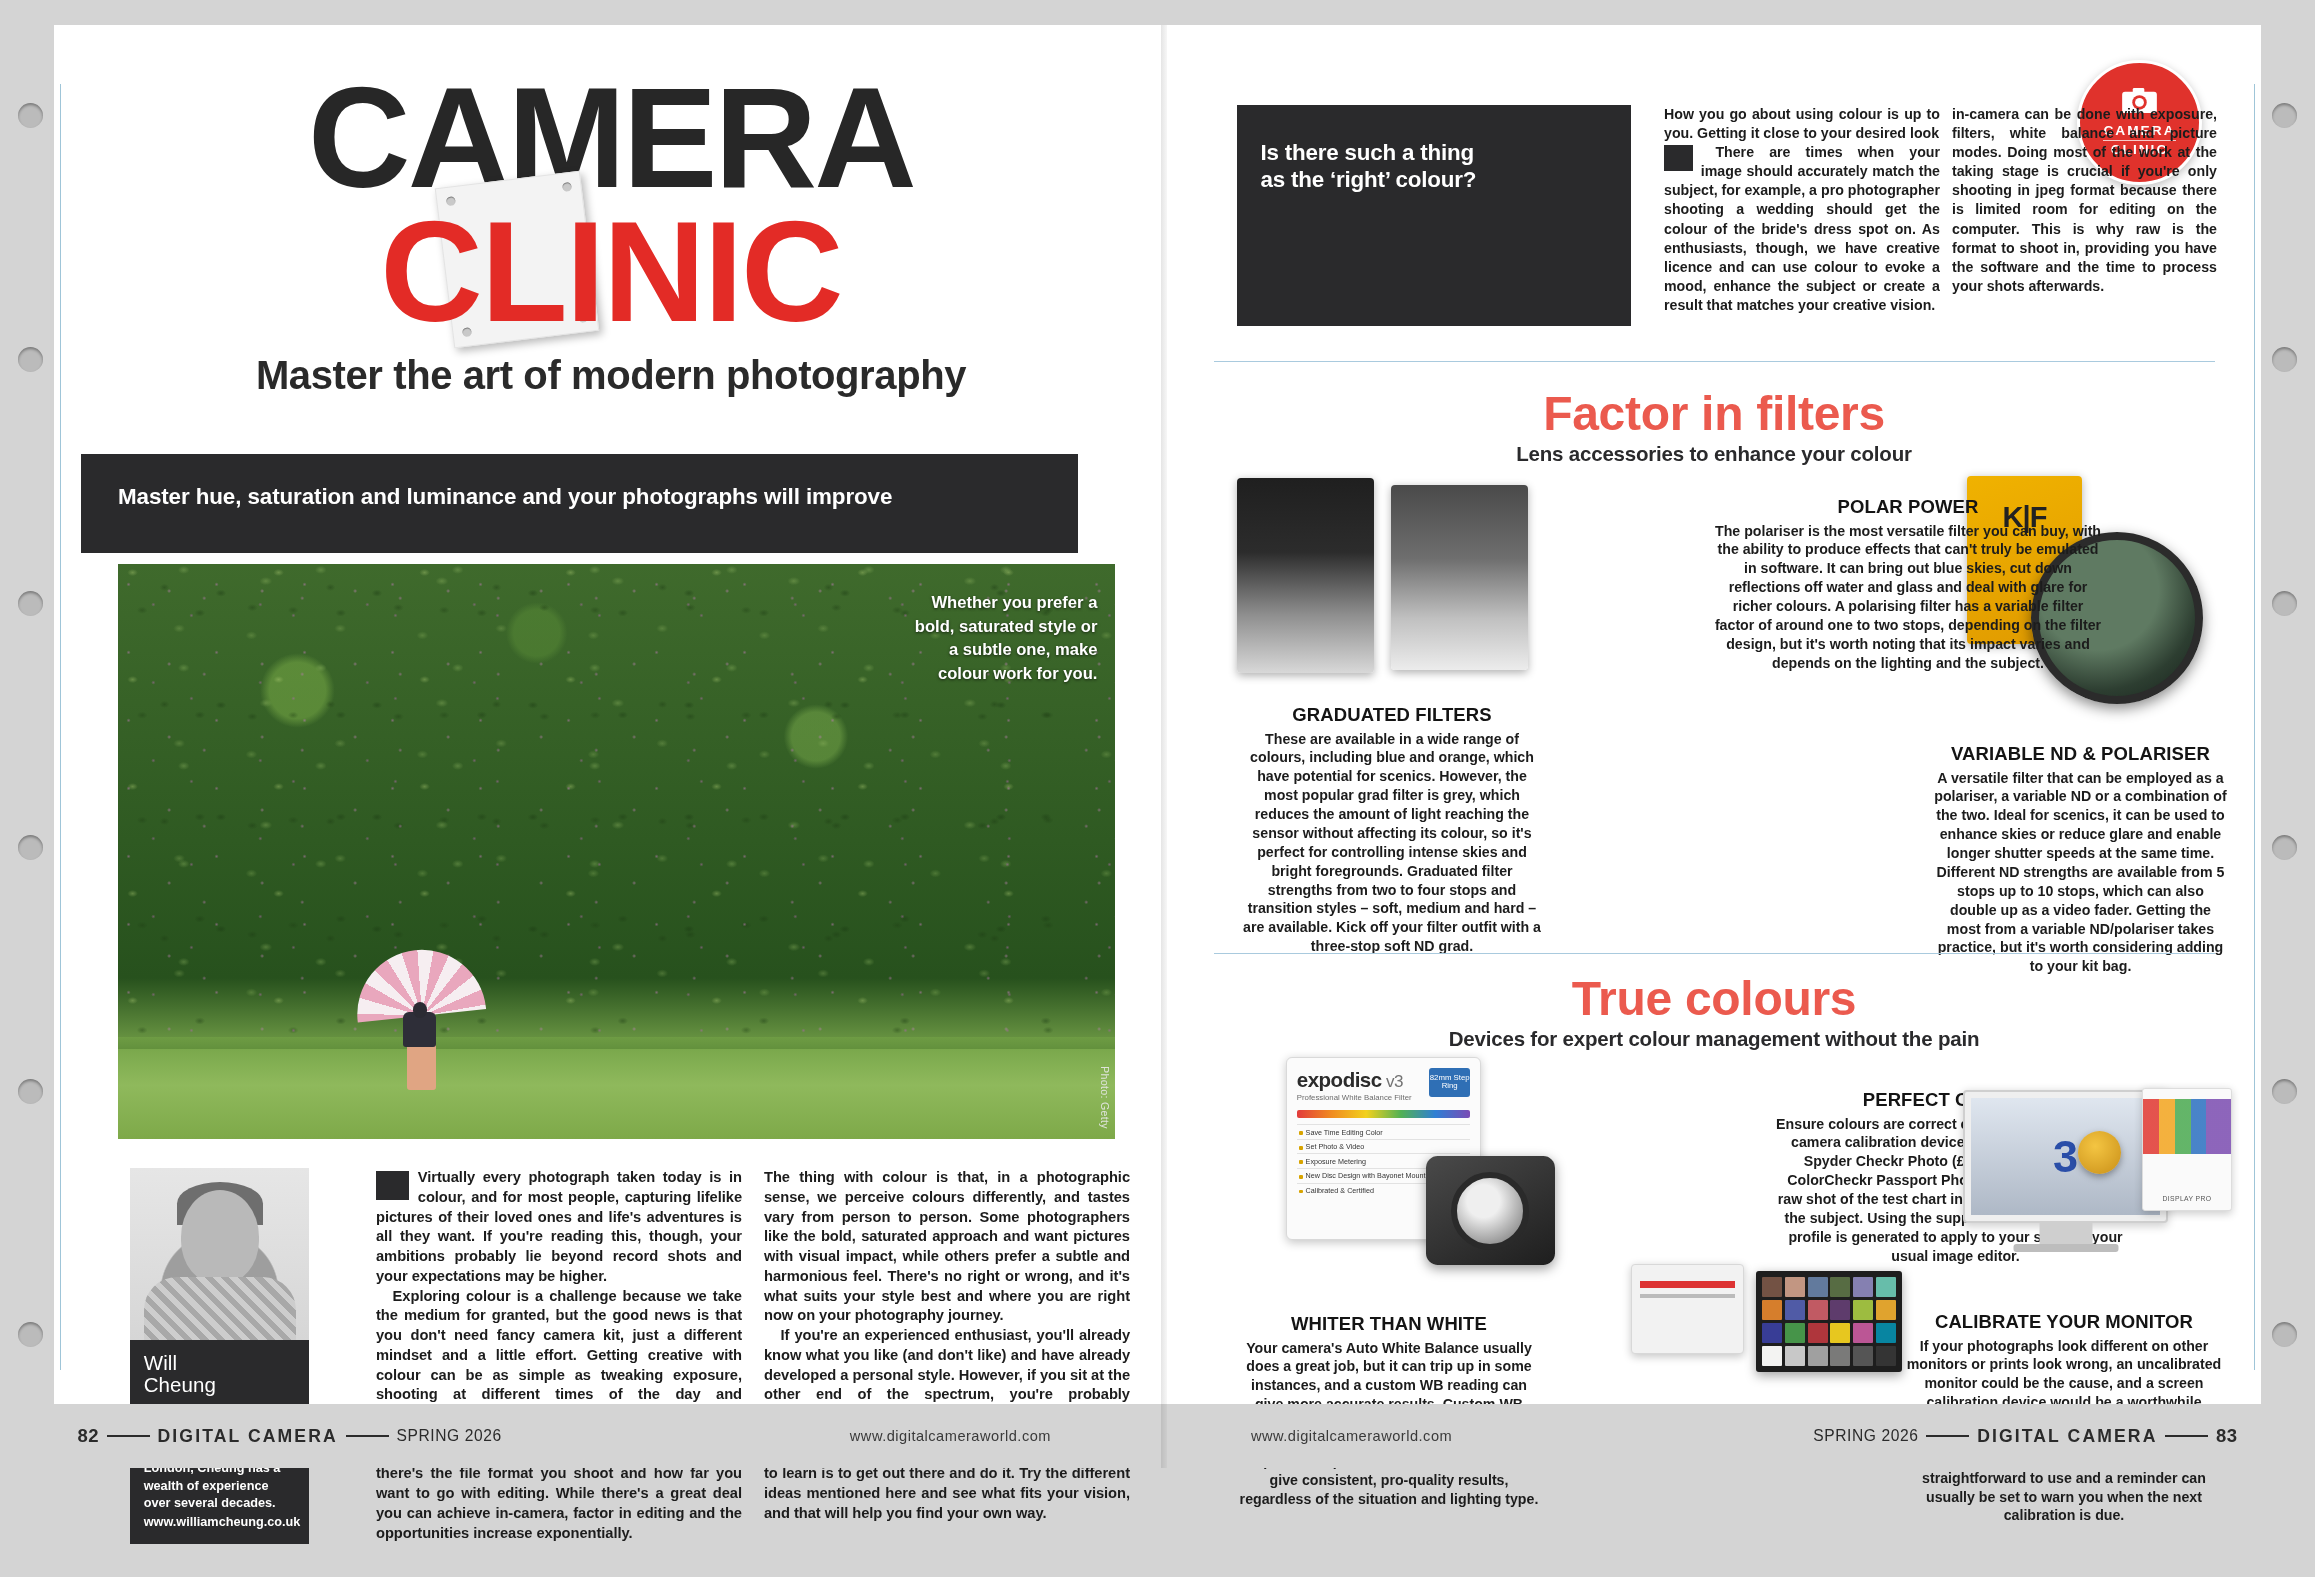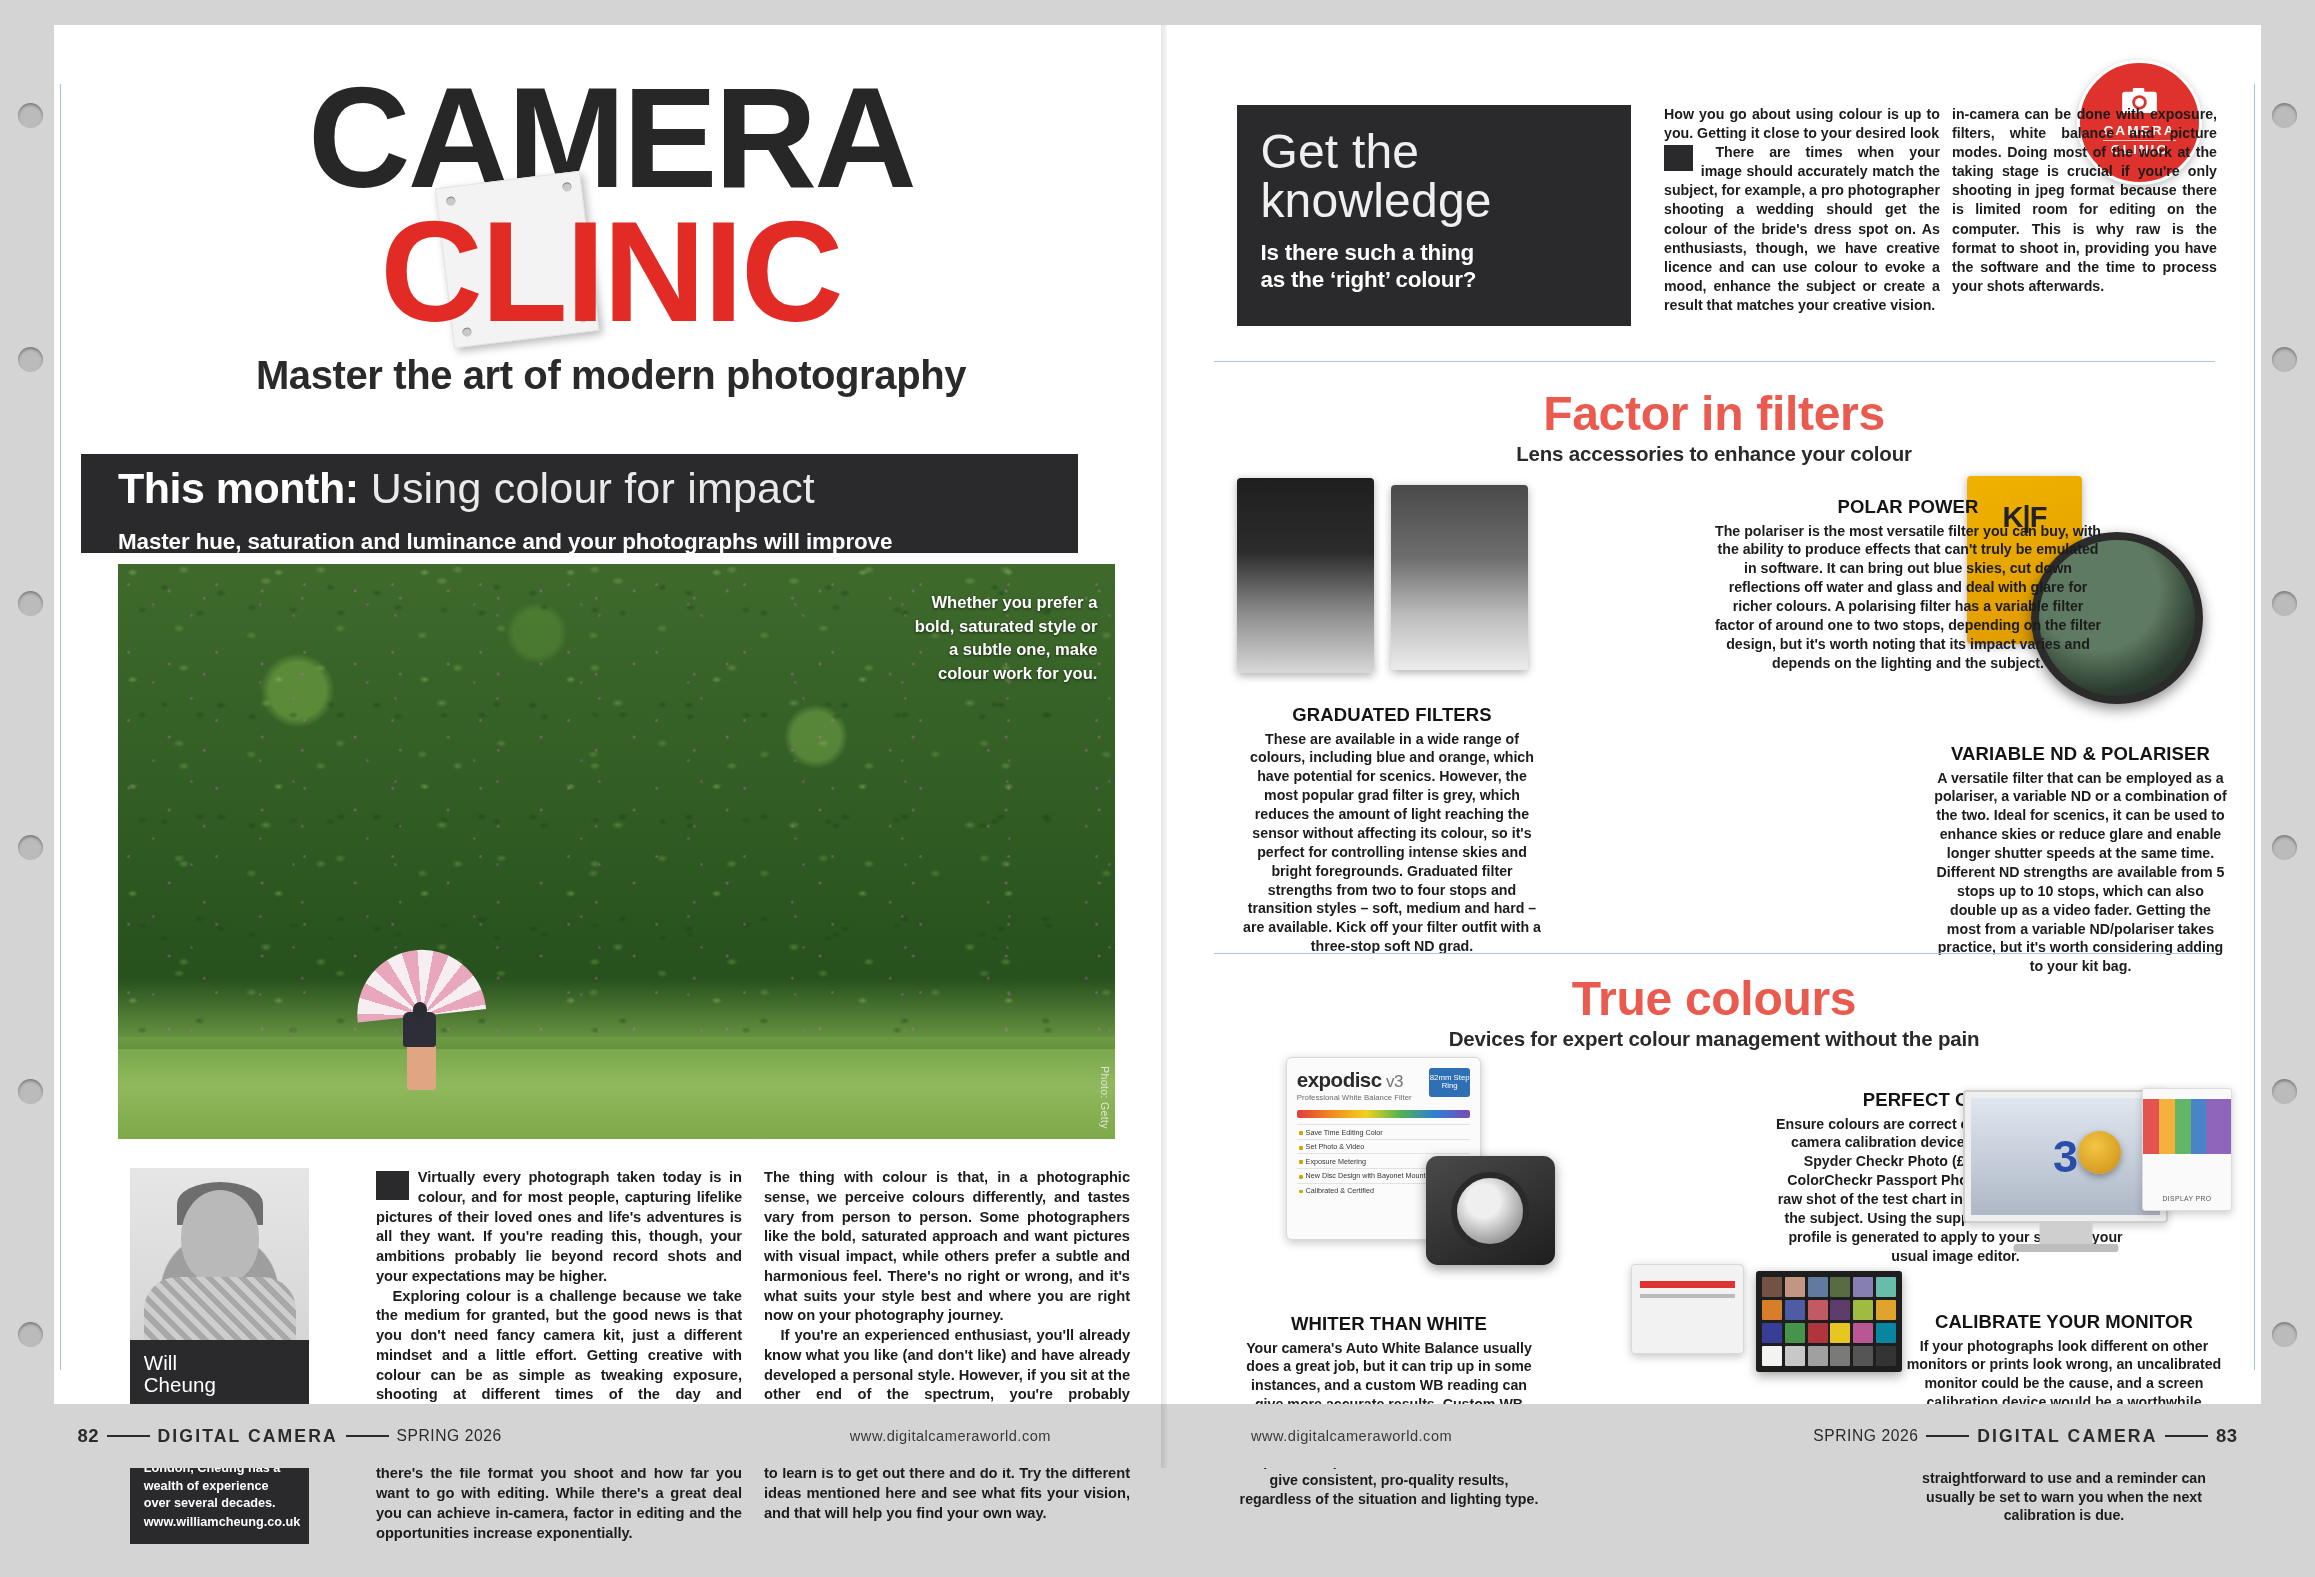--- a/index.html
+++ b/index.html
@@ -437,23 +437,20 @@
         <div class="polaroid">
           <span class="p2"></span>
             <span class="p3"></span>
         </div>
         <div class="mast-clinic">CLINIC</div>
       </div>
       <div class="mast-tagline">Master the art of modern photography</div>
     </div>
 
     <div class="month-bar">
-      <div class="month-line1">
-        <b>This month:</b><span class="light"> Using colour for impact</span>
-      </div>
       <div class="month-line2">Master hue, saturation and luminance and your photographs will improve</div>
     </div>
 
     <div class="hero">
       <div class="hedge-tex"></div>
       <div class="hedge-flowers"></div>
       <div class="hero-path"></div>
       <div class="hero-grass"></div>
       <div class="umbrella">
           <div class="canopy"></div>
@@ -517,24 +514,20 @@
           <rect x="12" y="1" width="12" height="5" rx="1.5" fill="#ffffff"></rect>
           <circle cx="19" cy="16" r="7.5" fill="#e0322c"></circle>
           <circle cx="19" cy="16" r="4.6" fill="#ffffff"></circle>
         </svg>
       </div>
       <div class="r1">CAMERA</div>
       <div class="r2">CLINIC</div>
     </div>
 
     <div class="know-box">
-      <div class="know-title">
-        <div>Get the</div>
-        <div>knowledge</div>
-      </div>
       <div class="know-sub">
         <div>Is there such a thing</div>
         <div>as the ‘right’ colour?</div>
       </div>
     </div>
 
     <div class="know-col" id="know-c1">
       <p>How you go about using colour is up to you. Getting it close to your desired look</p>
       <p><span class="dropcap-sq"></span><span>There are times when your image should accurately match the subject, for example, a pro photographer shooting a wedding should get the colour of the bride's dress spot on. As enthusiasts, though, we have creative licence and can use colour to evoke a mood, enhance the subject or create a result that matches your creative vision.</span></p>
     </div>

